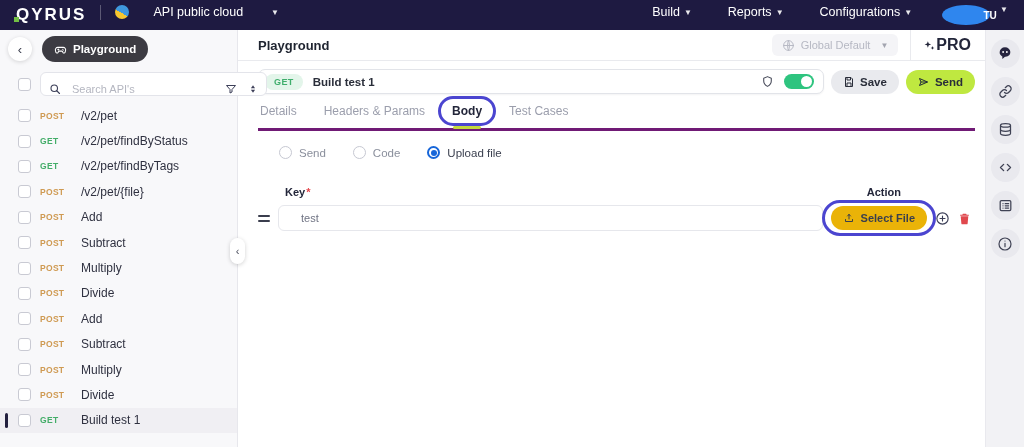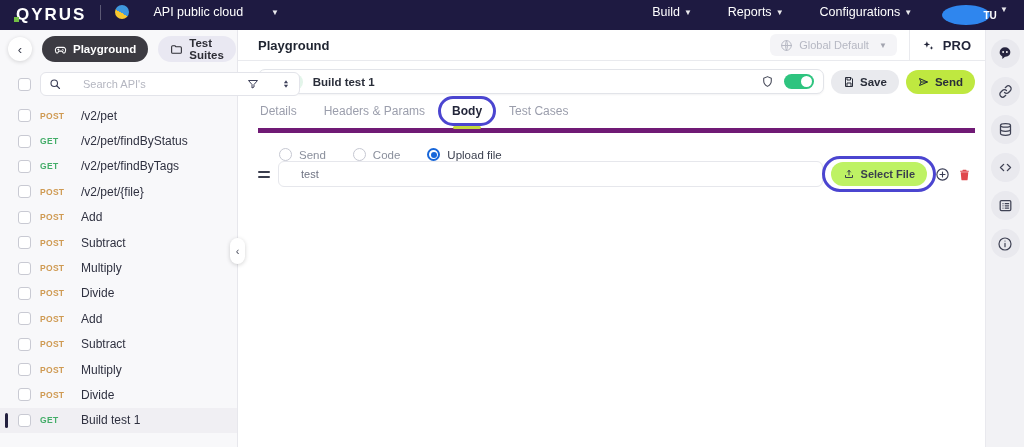--- a/index.html
+++ b/index.html
@@ -27,21 +27,21 @@
   .left { width:238px; background:#f8f8fa; border-right:1px solid #e7e7ec; position:relative; flex:none; }
   .left-toolbar { height:38px; display:flex; align-items:center; gap:10px; padding:0 8px; }
   .back-btn { width:24px; height:24px; border-radius:50%; background:#fff; box-shadow:0 1px 4px rgba(0,0,0,.15); display:flex; align-items:center; justify-content:center; font-size:13px; color:#3a3d4d; cursor:pointer; flex:none; }
   .pill { height:26px; border-radius:14px; display:inline-flex; align-items:center; gap:6px; padding:0 12px; font-size:11.5px; font-weight:700; cursor:pointer; }
   .pill.dark { background:#3c3b42; color:#fff; }
   .pill.light { background:#e9e8f2; color:#2d2d35; }
   .pill svg { flex:none; }
 
   .search-row { height:32px; display:flex; align-items:center; gap:9px; padding:0 10px 0 18px; }
   .checkbox { width:13px; height:13px; border:1.5px solid #c9cad3; border-radius:3px; background:#fff; flex:none; cursor:pointer; }
-  .search-box { flex:1; height:24px; background:#fff; border:1px solid #e3e4ea; border-radius:6px; display:flex; align-items:center; gap:22px; padding:0 8px; }
+  .search-box { flex:1; height:24px; background:#fff; border:1px solid #e3e4ea; border-radius:6px; display:flex; align-items:flex-end; gap:11px; padding:0 8px; }
   .search-box input { border:none; outline:none; flex:1; font-size:11px; color:#333; min-width:0; background:transparent; }
   .search-box input::placeholder { color:#b4b6c0; }
   .sicon { color:#3c3f58; display:flex; align-items:center; cursor:pointer; }
   .plus-btn { color:#3a3d55; display:flex; align-items:center; cursor:pointer; }
 
   .api-list { padding-top:3px; }
   .api-row { position:relative; height:25.4px; display:flex; align-items:center; gap:9px; padding-left:18px; cursor:pointer; }
   .api-row .indicator { display:none; position:absolute; left:5px; top:5px; width:3px; height:15px; border-radius:2px; background:#23203f; }
   .api-row.selected { background:#f0eff3; }
   .api-row.selected .indicator { display:block; }
@@ -53,36 +53,36 @@
   .collapse-handle { position:absolute; right:-8px; top:208px; width:15px; height:26px; background:#fff; border-radius:8px; box-shadow:0 1px 4px rgba(0,0,0,.18); display:flex; align-items:center; justify-content:center; font-size:11px; color:#4a4d5c; cursor:pointer; z-index:5; }
 
   
   .main { flex:1; background:#fff; display:flex; flex-direction:column; min-width:0; }
   .main-header { height:31px; border-bottom:1px solid #e9eaee; display:flex; align-items:center; justify-content:space-between; padding-left:20px; flex:none; }
   .main-header h1 { font-size:13px; font-weight:700; color:#1f2430; }
   .mh-right { display:flex; align-items:center; height:100%; }
   .env-select { display:flex; align-items:center; gap:6px; background:#f4f4f7; border-radius:6px; height:22px; padding:0 10px; color:#b6b8c3; font-size:11px; margin-right:12px; cursor:pointer; }
   .env-select .caret { color:#9a9ca8; }
   .mh-sep { width:1px; height:31px; background:#e9eaee; }
-  .pro-badge { display:flex; align-items:center; gap:8px; padding:0 14px 0 12px; font-size:13px; font-weight:700; color:#23263a; }
+  .pro-badge { display:flex; align-items:center; gap:0; padding:0 14px 0 12px; font-size:16px; font-weight:700; color:#23263a; }
 
   .content { flex:1; padding:8px 10px 0 20px; }
 
   .request-row { display:flex; align-items:center; gap:7px; }
   .request-input { flex:1; height:25px; border:1px solid #e2e4e9; border-radius:7px; background:#fff; display:flex; align-items:center; gap:10px; padding:0 9px 0 6px; box-shadow:0 1px 2px rgba(16,24,40,.05); }
   .get-badge { background:#e3f5ea; color:#3fae6c; font-size:9px; font-weight:700; letter-spacing:.4px; padding:3px 9px; border-radius:9px; flex:none; }
   .request-name { flex:1; font-size:11.5px; font-weight:600; color:#2a2e3a; }
   .shield { color:#4a4d5c; display:flex; align-items:center; cursor:pointer; }
   .toggle { width:30px; height:15px; border-radius:8px; background:#2ec47f; position:relative; flex:none; cursor:pointer; }
   .toggle::after { content:""; position:absolute; right:2px; top:2px; width:11px; height:11px; border-radius:50%; background:#fff; }
   .btn { height:24px; border:none; border-radius:13px; display:inline-flex; align-items:center; gap:5px; padding:0 12px; font-size:11.5px; font-weight:600; color:#2a2e3a; cursor:pointer; font-family:inherit; flex:none; }
   .btn-save { background:#e9eaee; }
   .btn-send { background:#bfe840; }
 
-  .tabs { display:flex; gap:27px; padding:10px 0 10px 2px; border-bottom:5px solid #701a75; }
+  .tabs { display:flex; gap:27px; padding:10px 0 10px 2px; border-bottom:3px solid #701a75; }
   .tab { position:relative; font-size:12px; color:#9b9eac; cursor:pointer; }
   .tab.active { color:#23263a; font-weight:600; }
   .tab.active::after { content:""; position:absolute; left:1px; width:28px; bottom:-11px; height:3px; border-radius:2px; background:#c3d93c; }
   .tab.annotated::before { content:""; position:absolute; left:-14px; right:-14px; top:-8px; bottom:-8px; border:3px solid #4b45d0; border-radius:17px; pointer-events:none; }
 
   .body-options { display:flex; gap:27px; margin:15px 0 0 21px; }
   .body-opt { display:flex; align-items:center; gap:7px; cursor:pointer; }
   .radio { width:13px; height:13px; border:1.5px solid #c6c8d2; border-radius:50%; background:#fff; position:relative; flex:none; }
   .body-opt.selected .radio { border:2px solid #1766d9; }
   .body-opt.selected .radio::after { content:""; position:absolute; left:1.5px; top:1.5px; width:6px; height:6px; border-radius:50%; background:#1766d9; }
@@ -91,21 +91,21 @@
 
   .kv-head { display:flex; align-items:center; margin:27px 0 7px; font-size:11px; font-weight:700; color:#23263a; }
   .key-h { margin-left:27px; }
   .req { color:#e5484d; margin-left:1px; }
   .action-h { margin-left:auto; margin-right:74px; }
   .kv-row { display:flex; align-items:center; gap:8px; }
   .drag-handle { width:12px; display:flex; flex-direction:column; gap:3px; cursor:grab; flex:none; }
   .drag-handle i { display:block; height:2px; background:#3a3d4d; border-radius:1px; }
   .kv-input { flex:1; height:26px; border:1px solid #e6e7ec; border-radius:6px; padding:0 22px; font-size:11px; color:#6f7383; outline:none; font-family:inherit; min-width:0; }
   .select-file-wrap { position:relative; flex:none; }
-  .btn-select-file { height:24px; border:none; border-radius:12px; background:#bef264; display:inline-flex; align-items:center; gap:6px; padding:0 12px; font-size:11px; font-weight:600; color:#3a3f4d; cursor:pointer; font-family:inherit; }
+  .btn-select-file { height:24px; border:none; border-radius:12px; background:#eab308; display:inline-flex; align-items:center; gap:6px; padding:0 12px; font-size:11px; font-weight:600; color:#3a3f4d; cursor:pointer; font-family:inherit; }
   .ring { position:absolute; inset:-6px -9px; border:3px solid #4b45d0; border-radius:18px; pointer-events:none; }
   .row-icon { display:flex; align-items:center; cursor:pointer; flex:none; }
   .row-plus { color:#3a3d55; }
   .row-trash { color:#e0484d; margin-right:4px; }
 
   
   .right-rail { width:39px; background:#f2f2f5; border-left:1px solid #e9e9ee; display:flex; flex-direction:column; align-items:center; padding-top:9px; gap:9px; flex:none; }
   .rail-btn { width:29px; height:29px; border-radius:50%; background:#e9e9ee; display:flex; align-items:center; justify-content:center; color:#3f4254; cursor:pointer; flex:none; }
 </style>
 </head>
@@ -151,26 +151,20 @@
 
   <aside class="left">
     <div class="left-toolbar">
       <div class="back-btn">‹</div>
       <div class="pill dark">
         <svg width="13" height="13" viewBox="0 0 24 24" fill="none" stroke="#fff" stroke-width="2" stroke-linecap="round" stroke-linejoin="round">
             <path d="M7 8h10a4.5 4.5 0 0 1 4.4 5.4l-.7 3.2a2.3 2.3 0 0 1-4 1L15 15H9l-1.7 2.6a2.3 2.3 0 0 1-4-1l-.7-3.2A4.5 4.5 0 0 1 7 8z"></path>
             <path d="M8 11v2M7 12h2M15.5 11.5h.01M17.5 13h.01"></path>
           </svg>
         <span>Playground</span>
-      </div>
-      <div class="pill light">
-        <svg width="13" height="13" viewBox="0 0 24 24" fill="none" stroke="#2d2d35" stroke-width="2" stroke-linejoin="round">
-            <path d="M3 7a2 2 0 0 1 2-2h4l2 2h8a2 2 0 0 1 2 2v8a2 2 0 0 1-2 2H5a2 2 0 0 1-2-2z"></path>
-          </svg>
-        <span>Test Suites</span>
       </div>
     </div>
 
     <div class="search-row">
       <span class="checkbox"></span>
       <div class="search-box">
         <svg class="sicon" width="12" height="12" viewBox="0 0 24 24" fill="none" stroke="#3c3f58" stroke-width="2.2" stroke-linecap="round">
             <circle cx="10.5" cy="10.5" r="6.5"></circle>
             <path d="M15.5 15.5 21 21"></path>
           </svg>
@@ -365,20 +359,24 @@
             <span class="radio"></span>
             <span class="opt-label">Code</span>
           </label>
 
           <label class="body-opt selected">
             <span class="radio"></span>
             <span class="opt-label">Upload file</span>
           </label>
         </div>
 
+      <div class="kv-head">
+        <span class="key-h"><span>Key</span><span class="req">*</span></span>
+        <span class="action-h">Action</span>
+      </div>
 
       <div class="kv-row">
         <span class="drag-handle">
             <i></i>
             <i></i>
           </span>
         <input class="kv-input" value="test" style="">
         <span class="select-file-wrap">
           <button class="btn-select-file">
             <svg width="12" height="12" viewBox="0 0 24 24" fill="none" stroke="#3a3f4d" stroke-width="2" stroke-linecap="round" stroke-linejoin="round">

